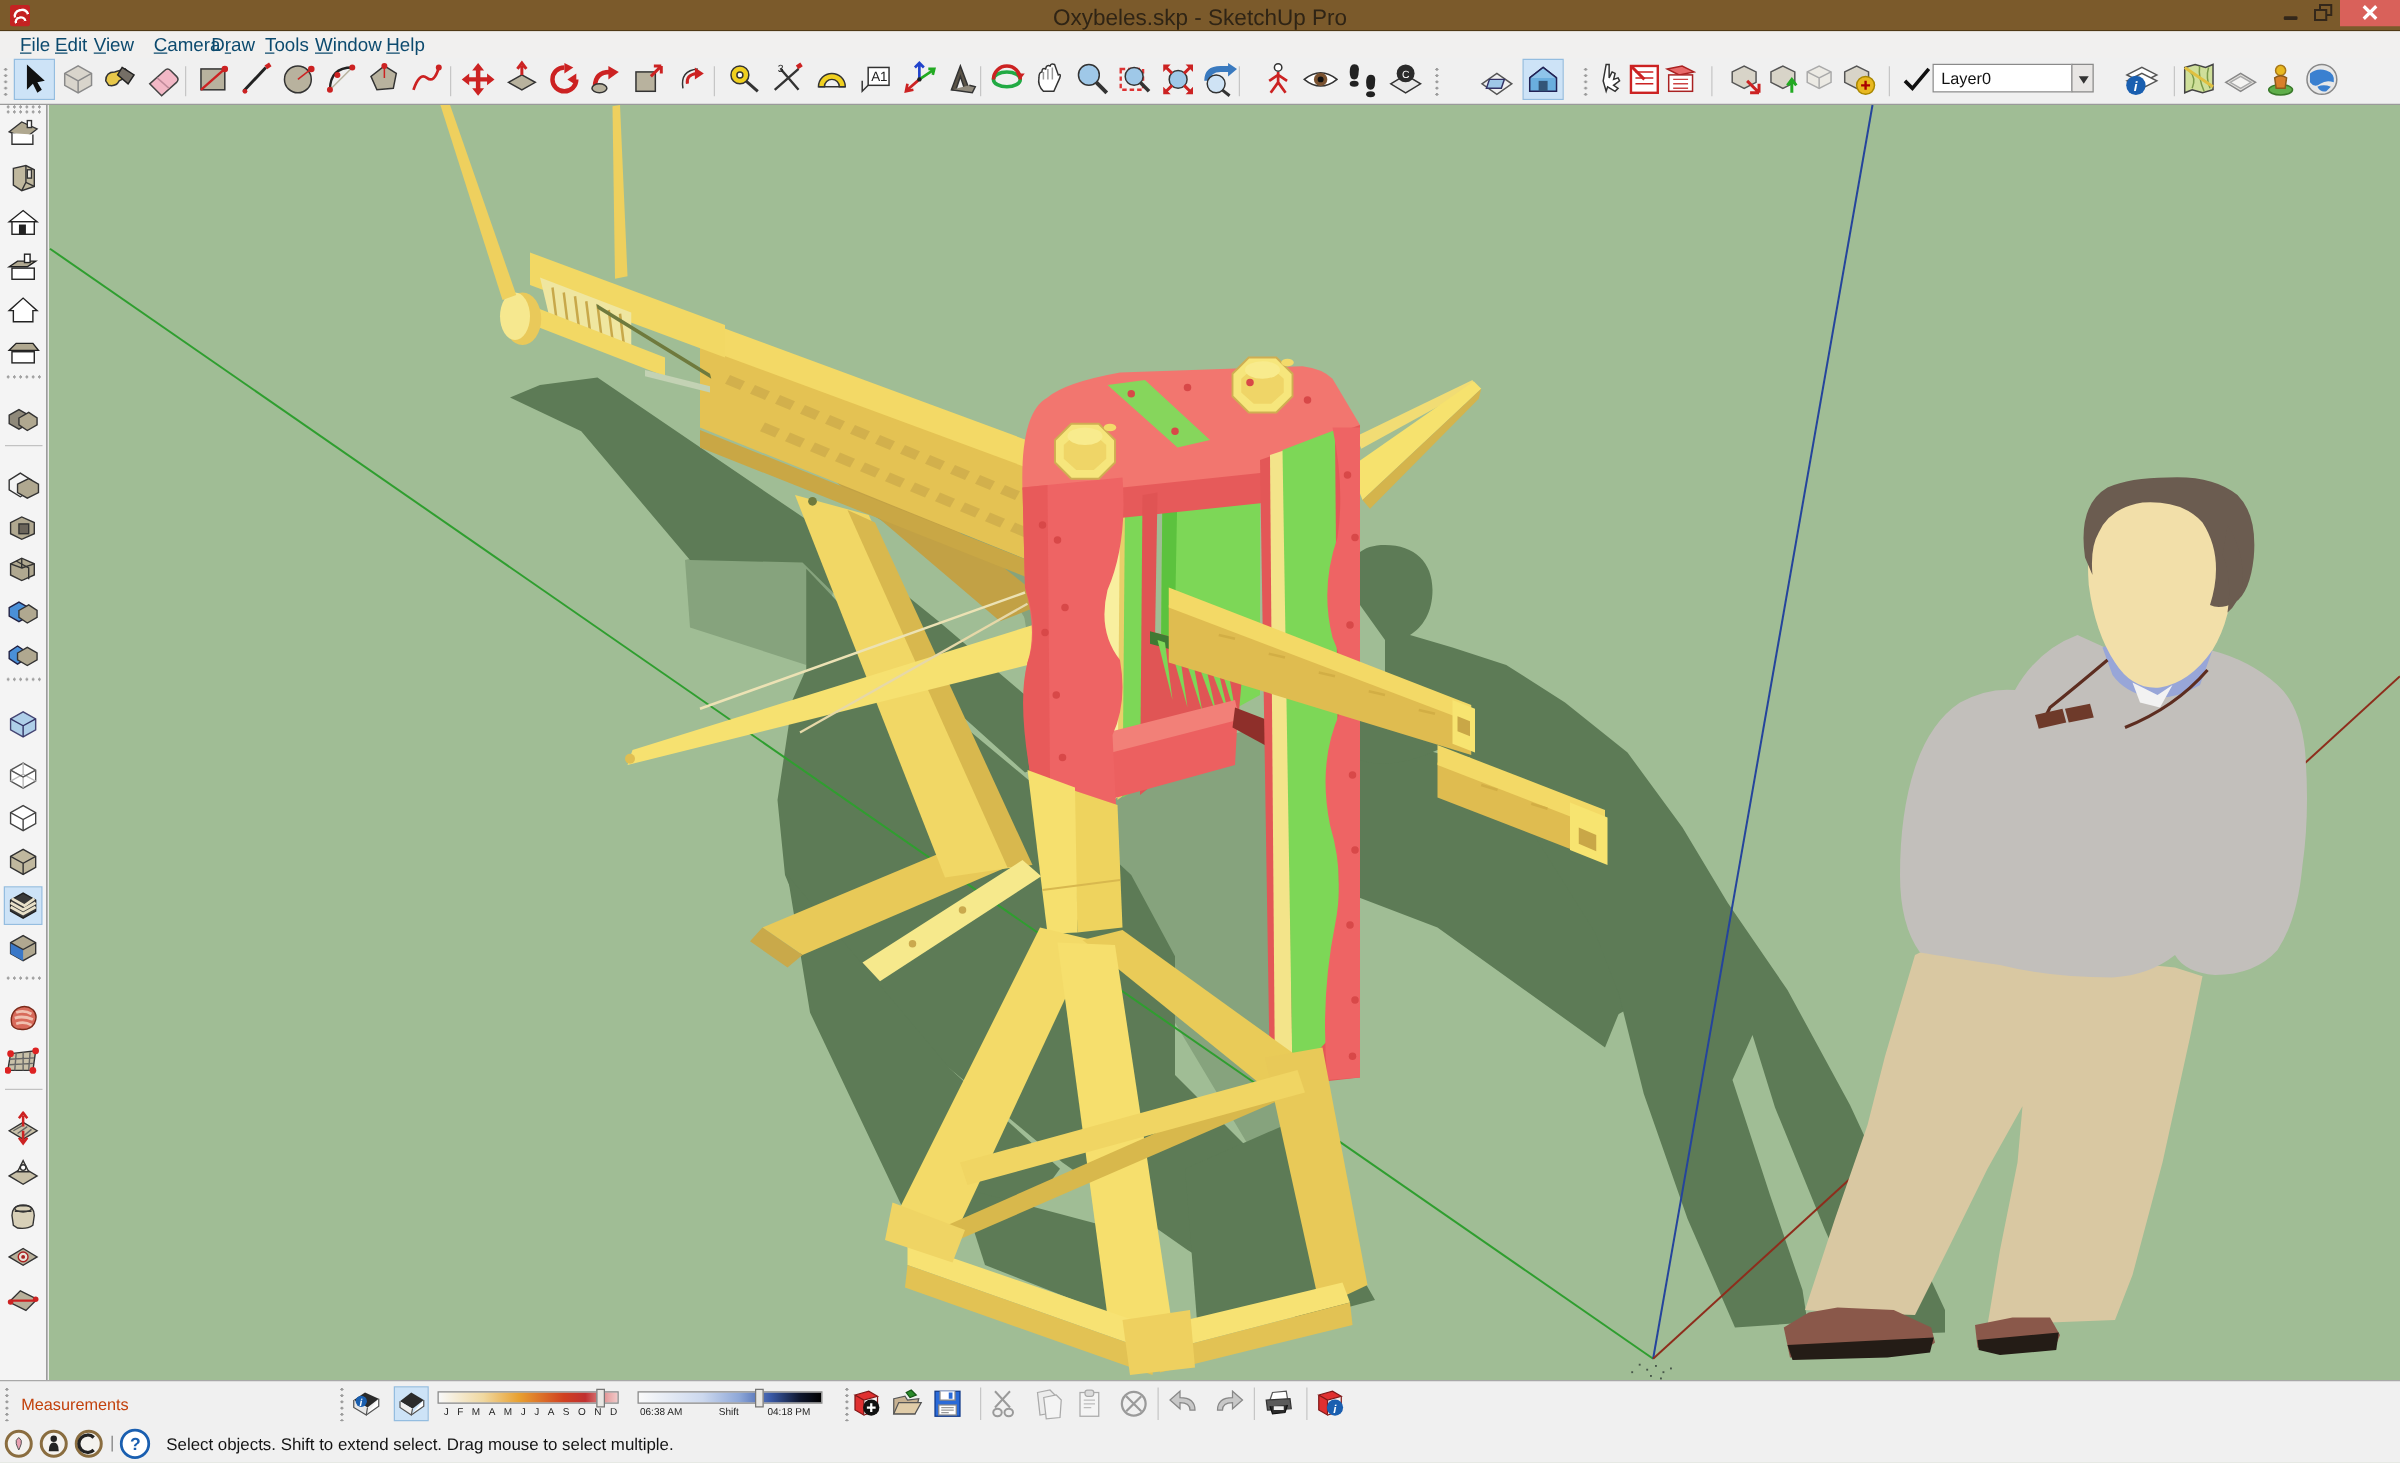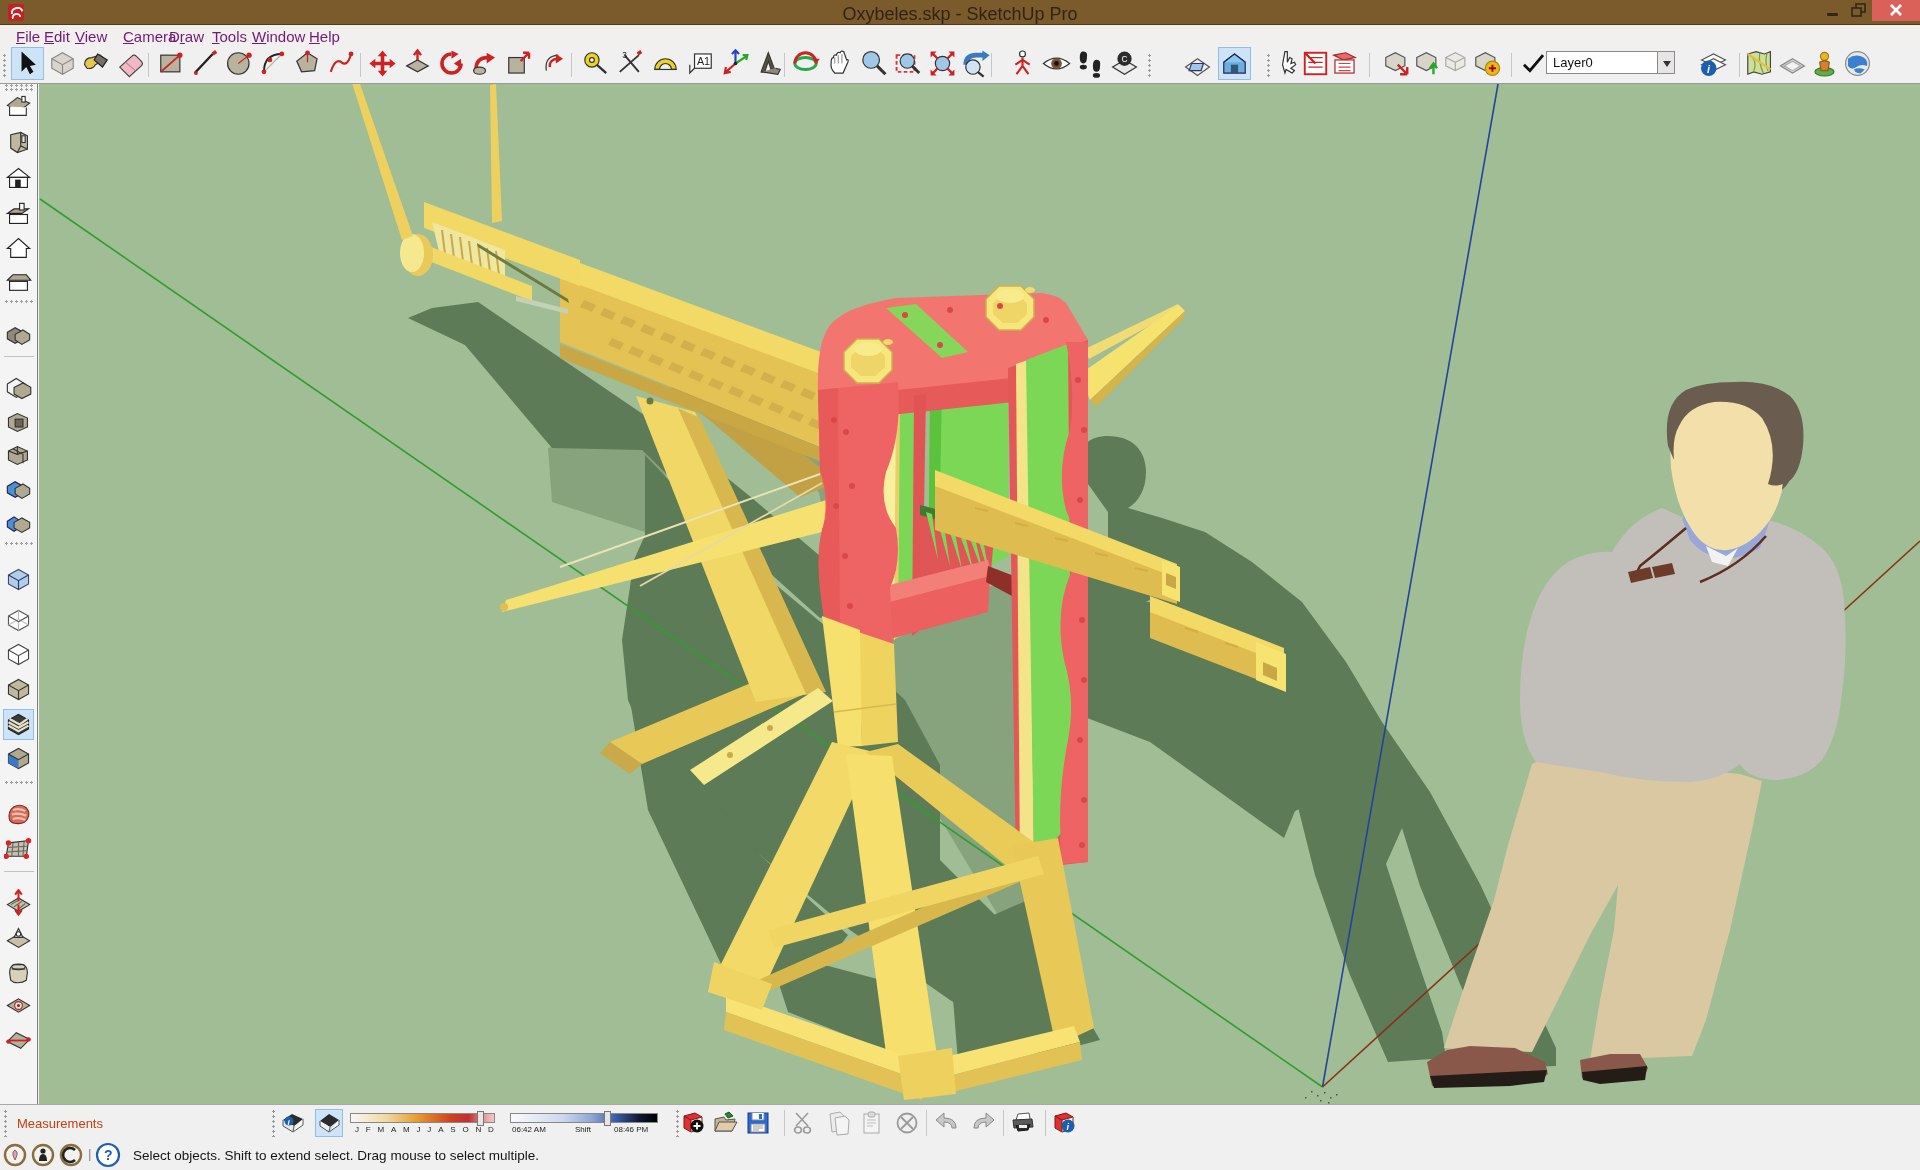--- a/index.html
+++ b/index.html
@@ -3,21 +3,21 @@
 <meta charset="utf-8">
 <style>
 * { margin:0; padding:0; box-sizing:border-box; }
 html,body { width:1920px; height:1170px; overflow:hidden; font-family:"Liberation Sans",sans-serif; background:#f0f0f0;}
 #titlebar { position:absolute; left:0; top:0; width:1920px; height:25px; background:#7b5a2b; border-bottom:1px solid #503a17; z-index:5;}
 #titletext { position:absolute; left:0; top:4px; width:1920px; text-align:center; font-size:18px; color:#2f2415; }
 #skicon { position:absolute; left:8px; top:4px; width:16px; height:17px; background:#c42222; border-radius:2px; }
 #skicon:before { content:""; position:absolute; left:2px; top:3px; width:9px; height:4px; border:2px solid #fff; border-bottom:none; border-radius:6px 6px 0 0; transform:rotate(-14deg); }
 #skicon:after { content:""; position:absolute; left:3px; top:9px; width:6px; height:3px; border:2px solid #fff; border-bottom:none; border-radius:5px 5px 0 0; transform:rotate(-14deg); }
 .wbtn { position:absolute; top:0; height:21px; }
-#menubar { position:absolute; left:0; top:25px; width:1920px; height:22px; background:#f1f0ef; font-size:15px; color:#701a75; z-index:5;}
+#menubar { position:absolute; left:0; top:25px; width:1920px; height:22px; background:#f1f0ef; font-size:15px; color:#0c4a6e; z-index:5;}
 .mi { position:absolute; top:3px; }
 .mi u { text-decoration:underline; }
 #toolbar { position:absolute; left:0; top:47px; width:1920px; height:37px; background:#f0f0f0; z-index:5;}
 #toolbar:after { content:""; position:absolute; left:0; top:36px; width:1920px; height:1px; background:#9a9a9a; }
 .tsep { position:absolute; top:6px; width:1px; height:24px; background:#c6c6c6; z-index:6;}
 .ti { position:absolute; top:1px; width:31px; height:31px; z-index:6;}
 .hl { background:#cde3f7; outline:1px solid #94bde0; }
 #sidebar { position:absolute; left:0; top:84px; width:38px; height:1020px; background:#f4f4f4; border-right:1px solid #7f7f7f; z-index:4;}
 .si { position:absolute; left:4px; width:29px; height:29px; }
 .ssep { position:absolute; left:4px; width:30px; height:1px; background:#c2c2c2; }
@@ -661,23 +661,23 @@
 <svg class="bi hl" style="left:316px" viewBox="0 0 26 26">
       <path d="M4 11 L13 4 L23 10 L14 17 Z" fill="#2b2b2b"></path>
       <path d="M4 11 L4 16 L13 22 L14 17" fill="#f0f0f0" stroke="#555"></path>
       <path d="M23 10 L23 15 L13 22" fill="#fff" stroke="#555"></path>
     </svg>
 <div style="position:absolute;left:350px;top:8px;width:145px;height:10px;z-index:6;border:1px solid #888;background:linear-gradient(to right,#f8f8f8,#f0d8a0 25%,#e8a030 45%,#d04020 70%,#c03030 82%,#e8a8a8 95%,#f0c8c8)"></div>
 <div style="position:absolute;left:477px;top:6px;width:7px;height:15px;z-index:7;background:#e8e6e2;border:1px solid #777"></div>
 <span class="tt" style="left:355px;top:20px;letter-spacing:6.8px;font-size:8px">JFMAMJJASOND</span>
 <div style="position:absolute;left:510px;top:8px;width:148px;height:10px;z-index:6;border:1px solid #888;background:linear-gradient(to right,#fafafa,#ccd8ee 35%,#8fa8d8 55%,#3a5aa8 72%,#101830 88%,#000)"></div>
 <div style="position:absolute;left:604px;top:6px;width:7px;height:15px;z-index:7;background:#e8e6e2;border:1px solid #777"></div>
-<span class="tt" style="left:512px;top:20px;font-size:8px">06:42 AM</span>
+<span class="tt" style="left:512px;top:20px;font-size:8px">06:38 AM</span>
 <span class="tt" style="left:575px;top:20px;font-size:8px">Shift</span>
-<span class="tt" style="left:614px;top:20px;font-size:8px">08:46 PM</span>
+<span class="tt" style="left:614px;top:20px;font-size:8px">04:18 PM</span>
 <div class="vdot" style="left:676px"></div>
 <svg class="bi" style="left:681px" viewBox="0 0 26 26">
       <path d="M3 6 L14 3 L21 7 L10 10 Z M3 6 L3 18 L10 22 L10 10" fill="#e03030" stroke="#801818"></path>
       <path d="M21 7 L21 19 L10 22" fill="#f8f8f8" stroke="#801818"></path>
       <circle cx="16" cy="16" r="6.5" fill="#111"></circle>
       <path d="M16 12.5 L16 19.5 M12.5 16 L19.5 16" stroke="#fff" stroke-width="1.8"></path>
     </svg>
 <svg class="bi" style="left:712px" viewBox="0 0 26 26">
       <path d="M13 4 L17 2 L21 6 L16 8 Z" fill="#2a8a2a" stroke="#155515"></path>
       <path d="M3 9 L12 7 L14 10 L23 9 L20 21 L3 21 Z" fill="#c8b292" stroke="#555"></path>

